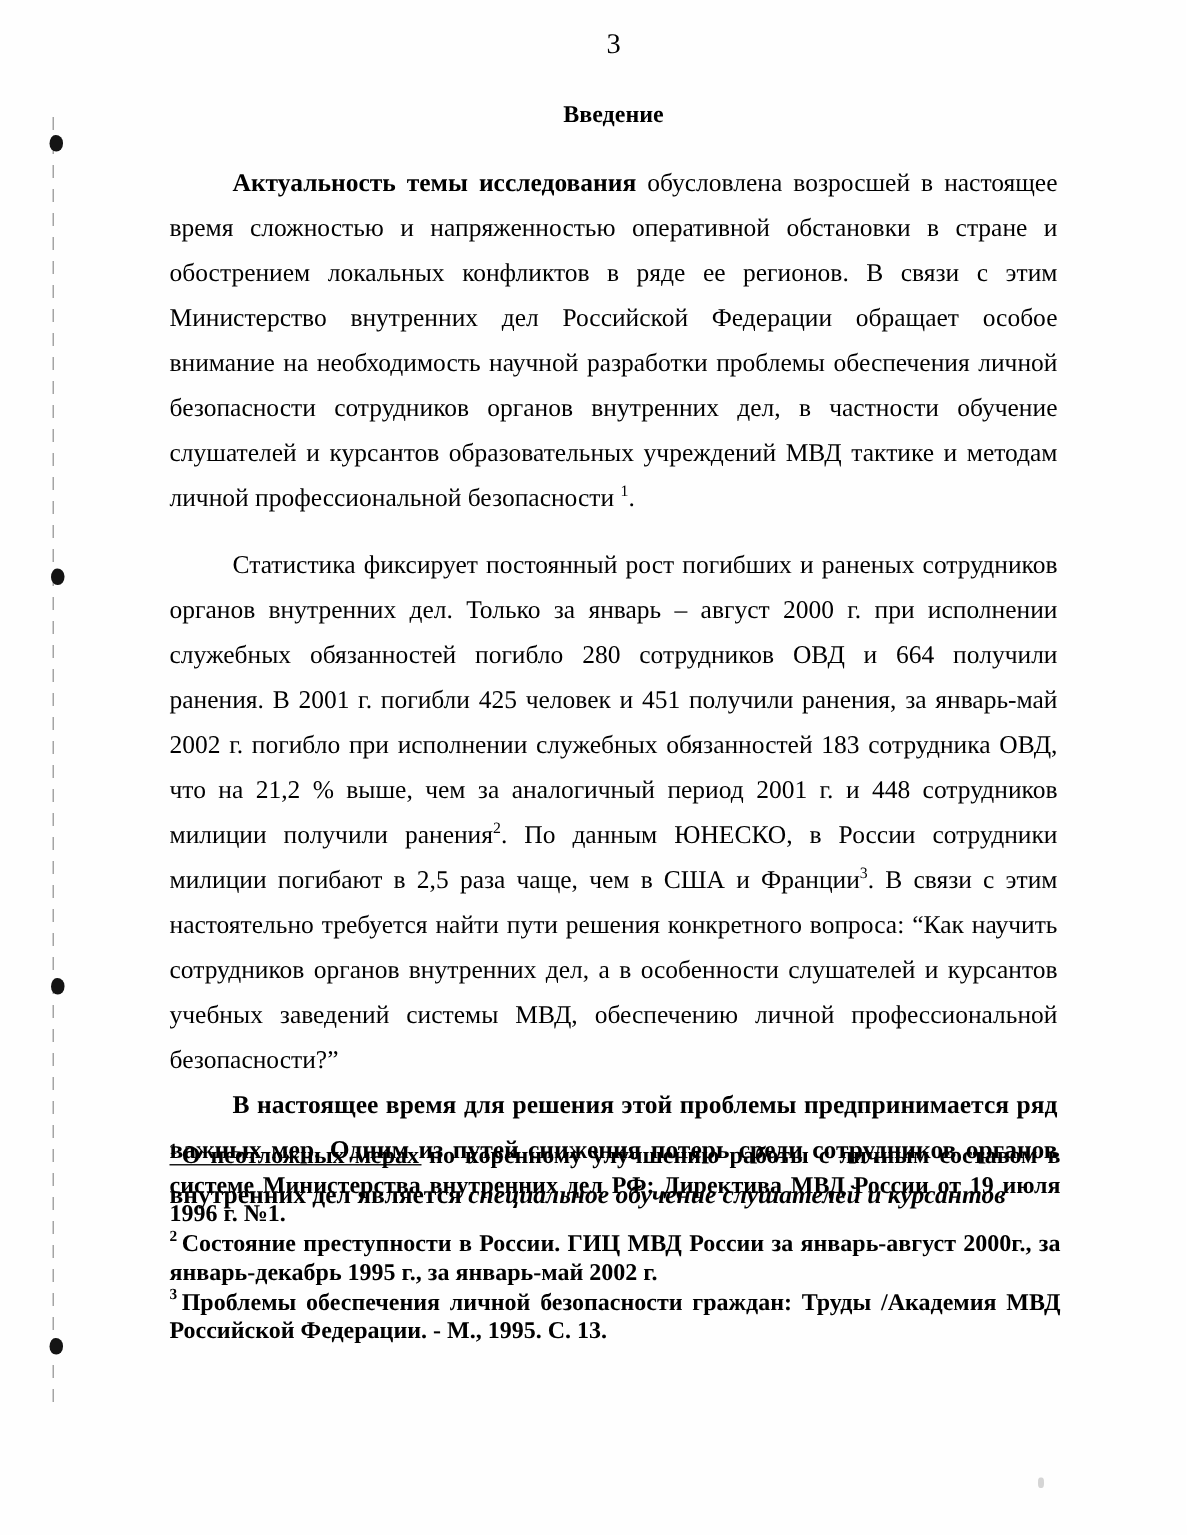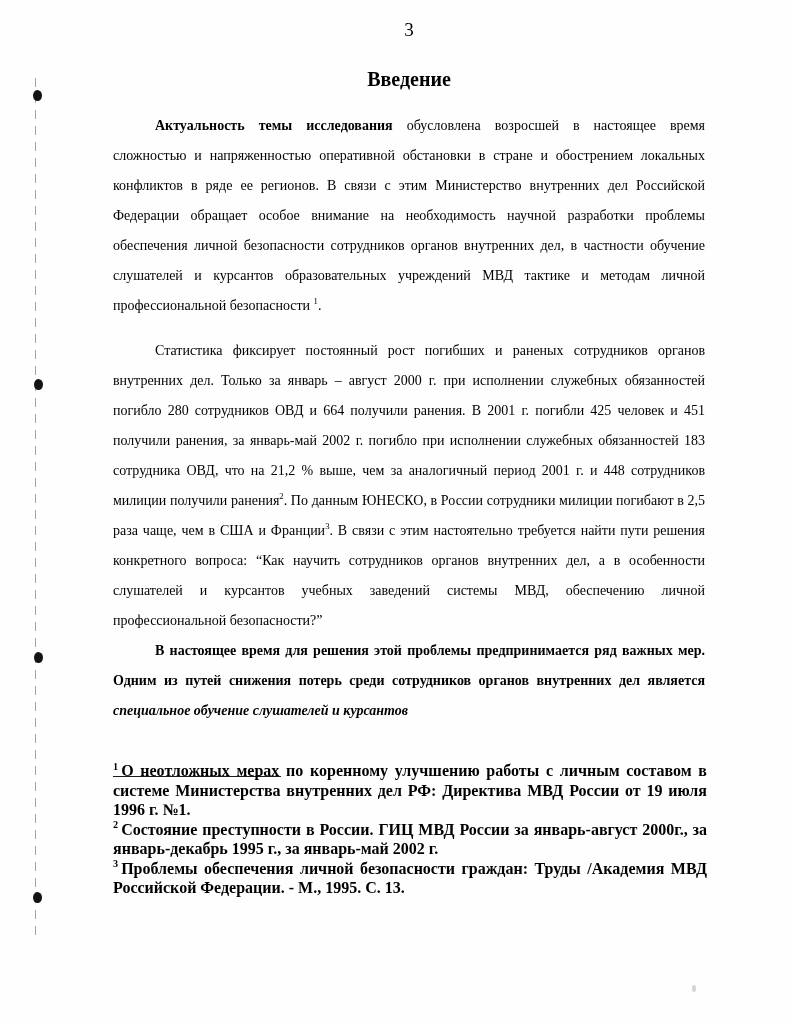--- a/index.html
+++ b/index.html
@@ -62,28 +62,28 @@
   }
   #page-number {
     text-align: center;
     font-size: 19px;
     line-height: 1;
     margin-top: 20px;
   }
   #section-heading {
     text-align: center;
     font-weight: bold;
-    font-size: 20px;
+    font-size: 16px;
     line-height: 1;
     margin-top: 30px;
   }
   .para {
     text-align: justify;
     text-justify: inter-word;
-    font-size: 14px;
+    font-size: 17px;
     line-height: 30px;
     text-indent: 42px;
     margin: 0;
   }
   #para-1 { margin-top: 22px; }
   #para-2 { margin-top: 15px; }
   #para-3 { margin-top: 0px; font-weight: bold; }
   .para b { font-weight: bold; }
   .para i { font-style: italic; }
   sup {

